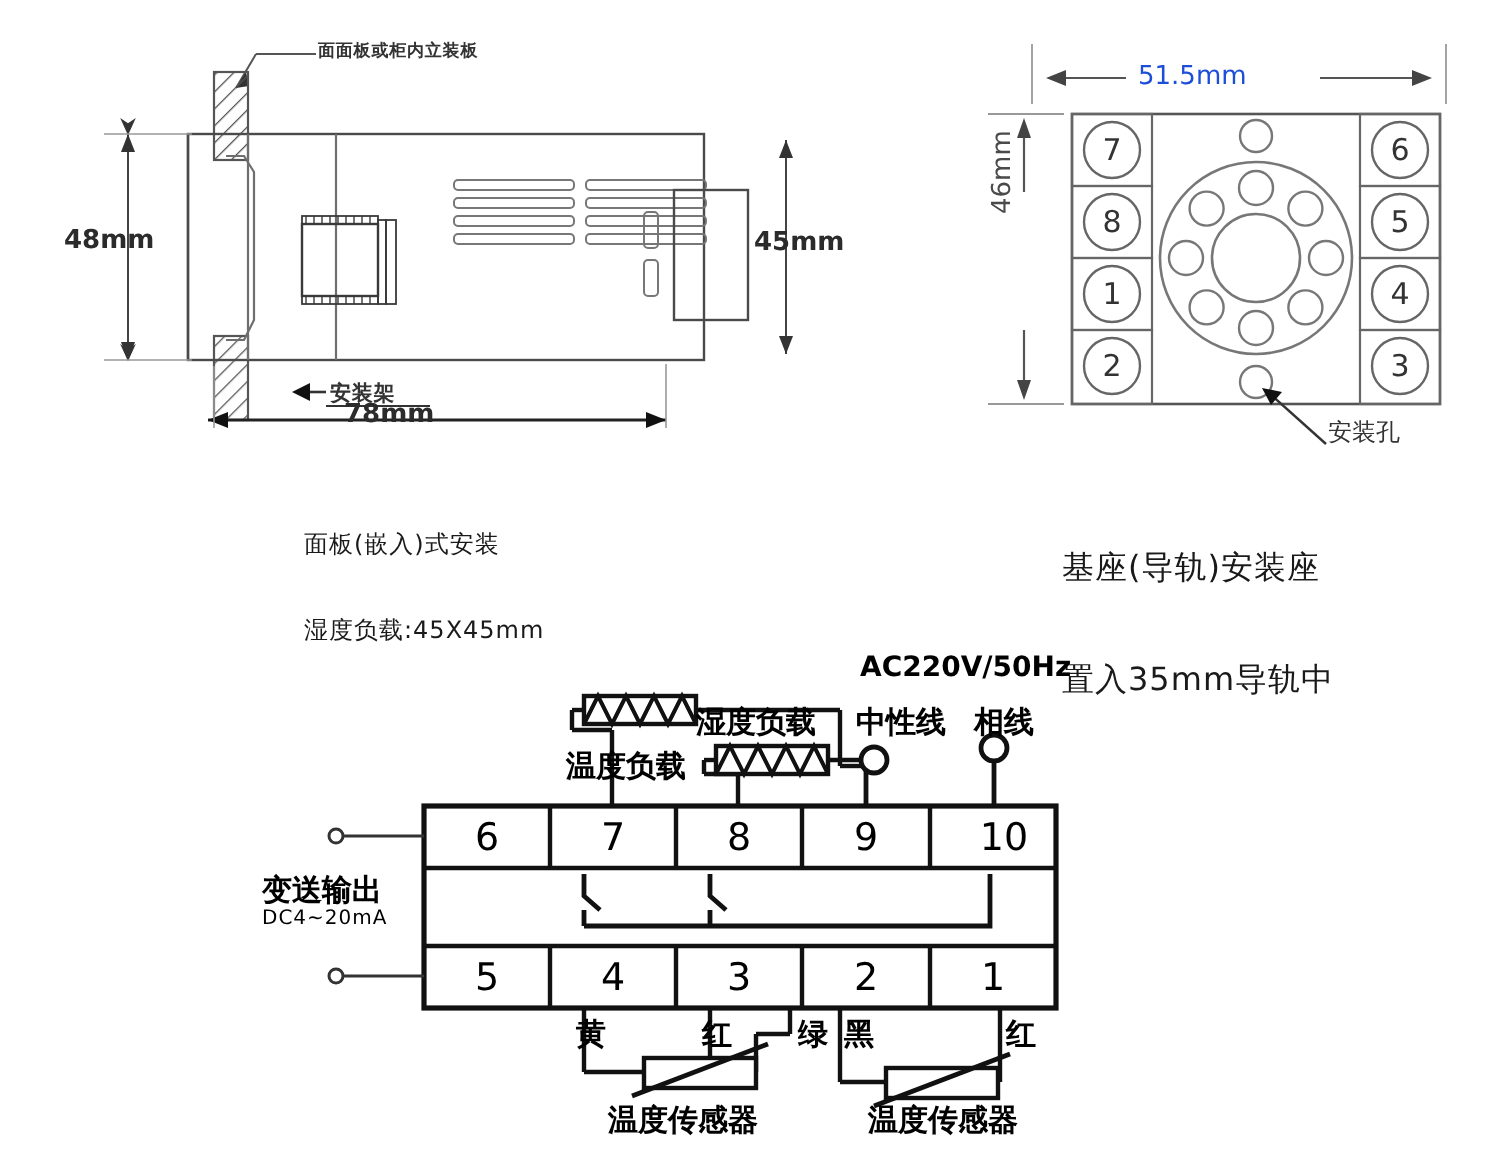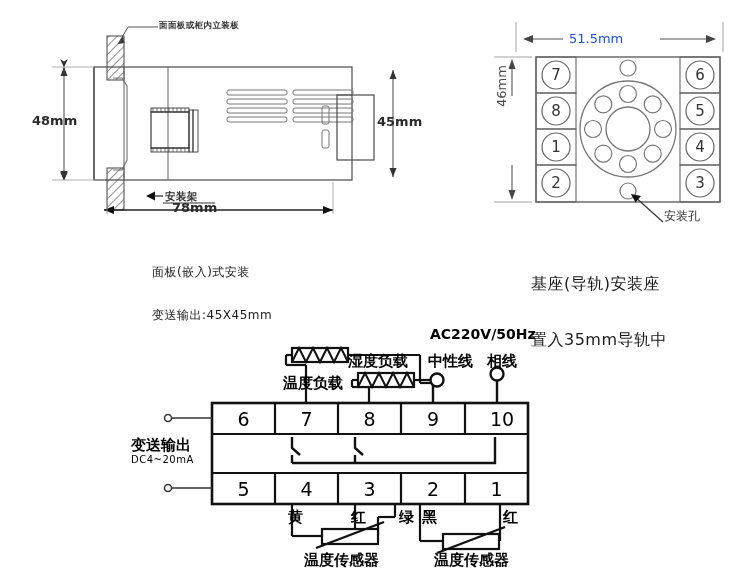--- a/index.html
+++ b/index.html
@@ -393,21 +393,21 @@
   </svg>
 
   <div class="lbl lbl-panelboard">面面板或柜内立装板</div>
   <div class="lbl lbl-bracket">安装架</div>
   <div class="dim dim-48">48mm</div>
   <div class="dim dim-78">78mm</div>
   <div class="dim dim-45">45mm</div>
 
   <div class="cap cap-panel">
     <span class="cap-line">面板(嵌入)式安装</span>
-    <span class="cap-line">变送输出:45X45mm</span>
+    <span class="cap-line">湿度负载:45X45mm</span>
   </div>
 
   <div class="dim dim-515">51.5mm</div>
   <div class="dim dim-46">46mm</div>
   <div class="lbl lbl-mounthole">安装孔</div>
 
   <div class="pinnum" style="left:546px; top:66px; width:20px;">7</div>
   <div class="pinnum" style="left:546px; top:102px; width:20px;">8</div>
   <div class="pinnum" style="left:546px; top:138px; width:20px;">1</div>
   <div class="pinnum" style="left:546px; top:174px; width:20px;">2</div>

